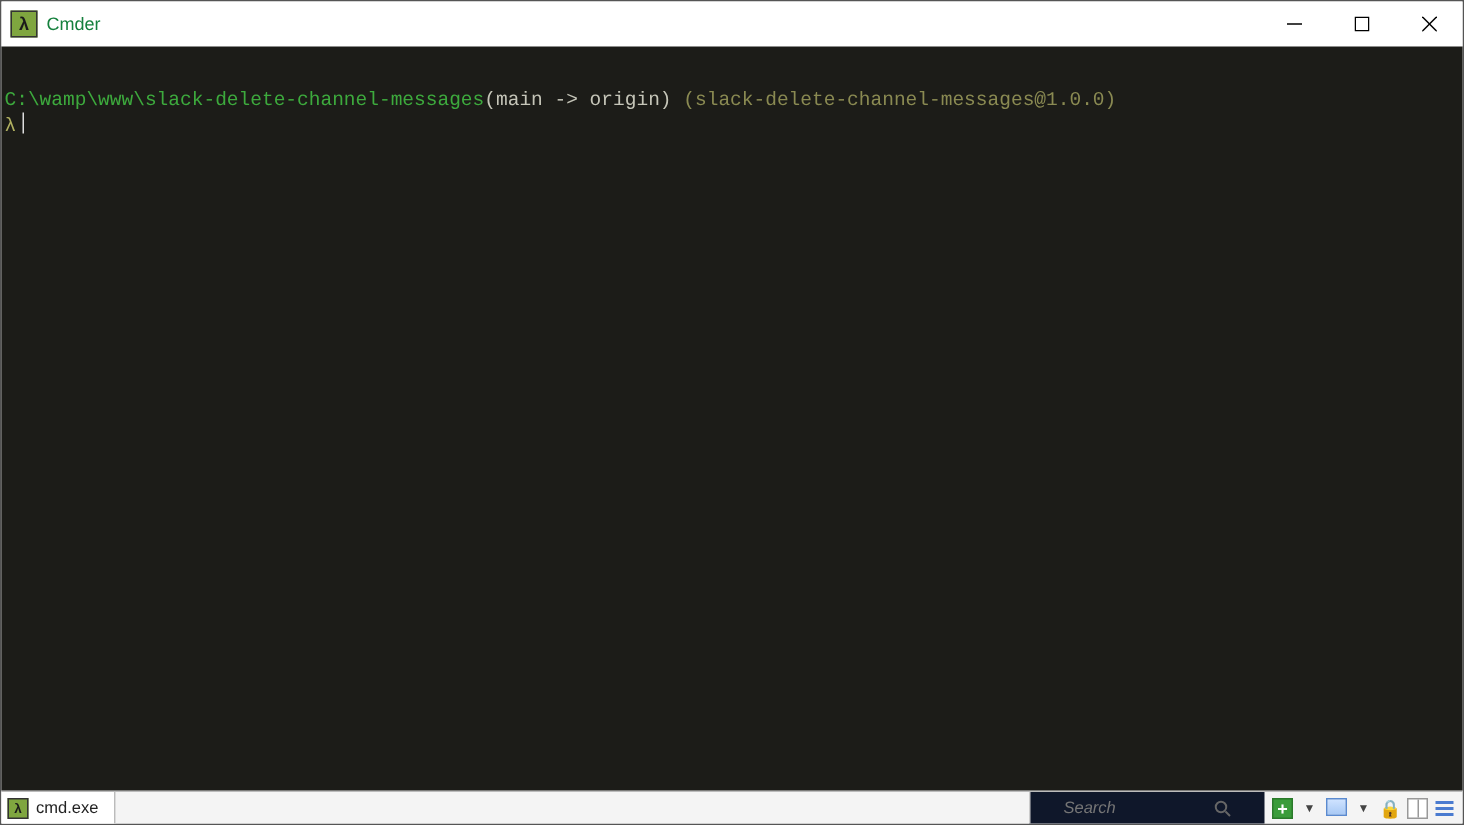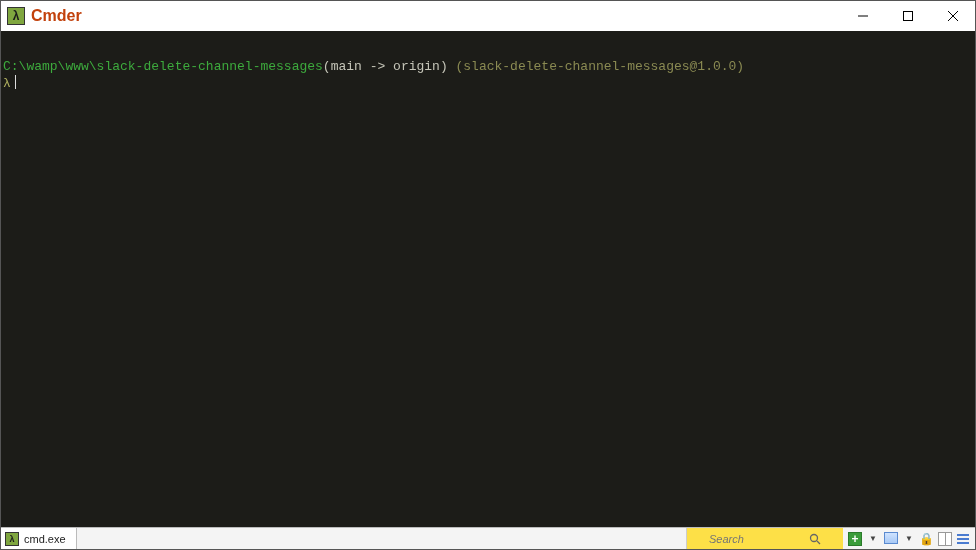--- a/index.html
+++ b/index.html
@@ -31,21 +31,21 @@
     background: #7fa63f;
     border: 1px solid #333;
     display: flex;
     align-items: center;
     justify-content: center;
     font-size: 12px;
     font-weight: bold;
     color: #1a1a1a;
     margin-right: 6px;
   }
-  .title-text { font-size: 16px; color: #c2410c; font-weight: bold; }
+  .title-text { font-size: 12px; color: #15803d; }
   .win-controls { margin-left: auto; display: flex; }
   .win-btn {
     width: 45px; height: 30px;
     display: flex; align-items: center; justify-content: center;
     font-size: 13px;
     color: #000;
   }
   .win-btn svg { width: 10px; height: 10px; }
   
   .terminal {
@@ -94,21 +94,21 @@
     border: 1px solid #333;
     display: flex; align-items: center; justify-content: center;
     font-size: 9px; font-weight: bold; color: #1a1a1a;
   }
   .tab-label { color: #222; }
   .status-spacer { flex: 1; }
   .search-wrap {
     display: flex; align-items: center;
     border-left: 1px solid #ccc;
     padding: 0 20px;
-    background: #fde047;
+    background: #0f172a;
     min-width: 140px;
   }
   .search-wrap input {
     border: none; outline: none;
     font-size: 11px;
     font-style: italic;
     color: #777;
     width: 100px;
     background: transparent;
   }

